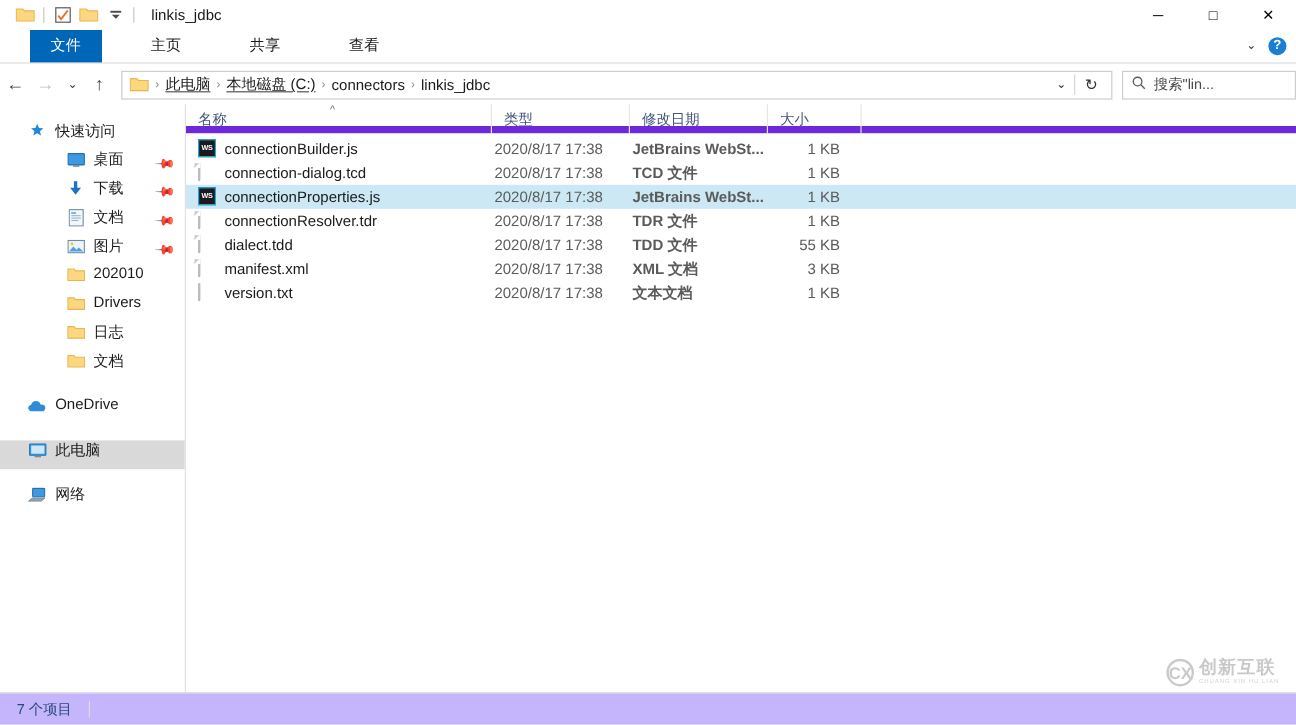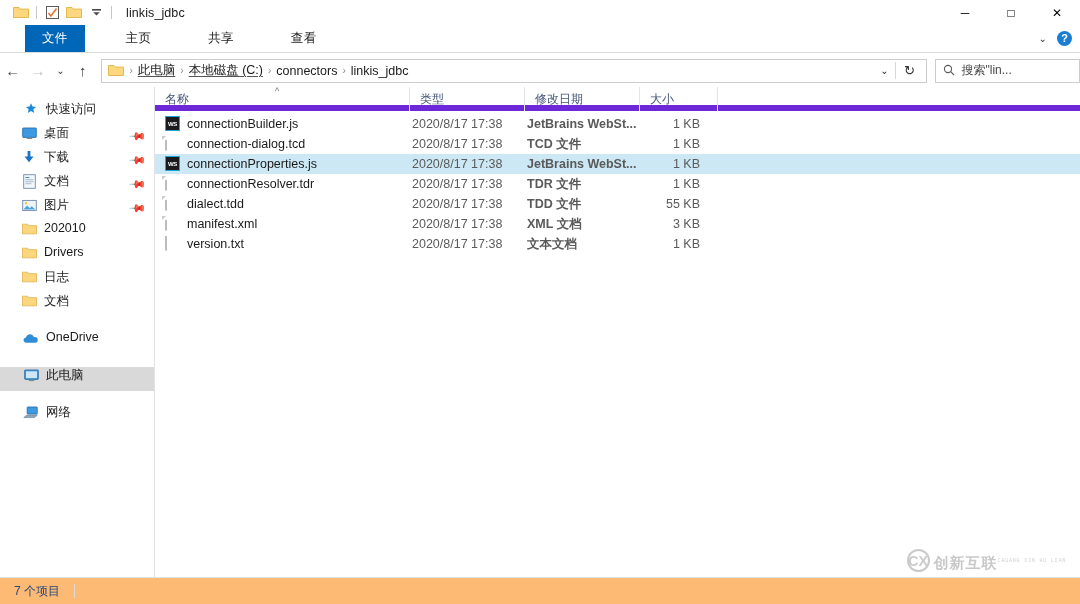--- a/index.html
+++ b/index.html
@@ -82,21 +82,21 @@
   
   .body-area { position: absolute; top: 87px; left: 0; width: 1080px; height: 490px; display: flex; }
   .sidebar {
     width: 155px; height: 100%; background: #ffffff; border-right: 1px solid #e2e2e2;
     padding-top: 14px; overflow: hidden;
   }
   .sb-row {
     height: 24px; display: flex; align-items: flex-start; position: relative;
     font-size: 12.5px; color: #1a1a1a; padding-left: 22px; white-space: nowrap;
   }
-  .sb-row.indent { padding-left: 20px; }
+  .sb-row.indent { padding-left: 54px; }
   .sb-row.sel { background: #d9d9d9; }
   .sb-icon { width: 18px; height: 16px; margin-right: 6px; display: flex; align-items: center; justify-content: center; flex: 0 0 18px; }
   .pin { position: absolute; right: 9px; top: 5px; color: #9a9a9a; font-size: 11px; transform: rotate(45deg); }
   .sb-gap { height: 13px; }
 
   
   .listpane { flex: 1; position: relative; background: #fff; }
   .colhead { display: flex; height: 24px; border-bottom: 6px solid #6d28d9; position: relative; }
   .col {
     font-size: 12px; color: #43557a; display: flex; align-items: center;
@@ -143,37 +143,37 @@
     font-size: 6px; color: #ffffff; font-weight: bold; letter-spacing: -0.3px;
     font-family: "Liberation Sans", sans-serif;
   }
 
   
   .folder-sm { display: block; }
 
   
   .statusbar {
     position: absolute; bottom: 0; left: 0; width: 1080px; height: 27px;
-    border-top: 1px solid #e2e2e2; background: #fdba74;
+    border-top: 1px solid #e2e2e2; background: #c4b5fd;
     display: flex; align-items: center; padding-left: 14px;
   }
   .status-text { font-size: 12px; color: #2b4a78; }
   .status-div { width: 1px; height: 14px; background: #dcdcdc; margin-left: 14px; }
 
   
   .watermark {
     position: absolute; right: 14px; bottom: 32px;
-    display: flex; align-items: flex-end; gap: 4px; opacity: 0.62; margin-left: 24px;
+    display: flex; align-items: flex-start; gap: 4px; opacity: 0.62; margin-left: 24px;
   }
   .wm-mark {
     width: 23px; height: 23px; border: 2px solid #aaaaaa; border-radius: 50%;
     display: flex; align-items: center; justify-content: center;
     font-size: 14px; font-weight: bold; color: #aaaaaa; line-height: 1;
   }
-  .wm-txtwrap { display: flex; line-height: 1; font-family: Liberation Mono, monospace; }
+  .wm-txtwrap { display: flex; flex-direction: column; line-height: 1; }
   .wm-cn { font-size: 15px; color: #a8a8a8; letter-spacing: 1px; font-weight: bold; }
   .wm-py { font-size: 5px; color: #b4b4b4; letter-spacing: 0.8px; margin-top: 2px; }
 </style>
 </head>
 <body>
 
 <div class="window">
 
   <div class="titlebar">
     <div class="qat">

